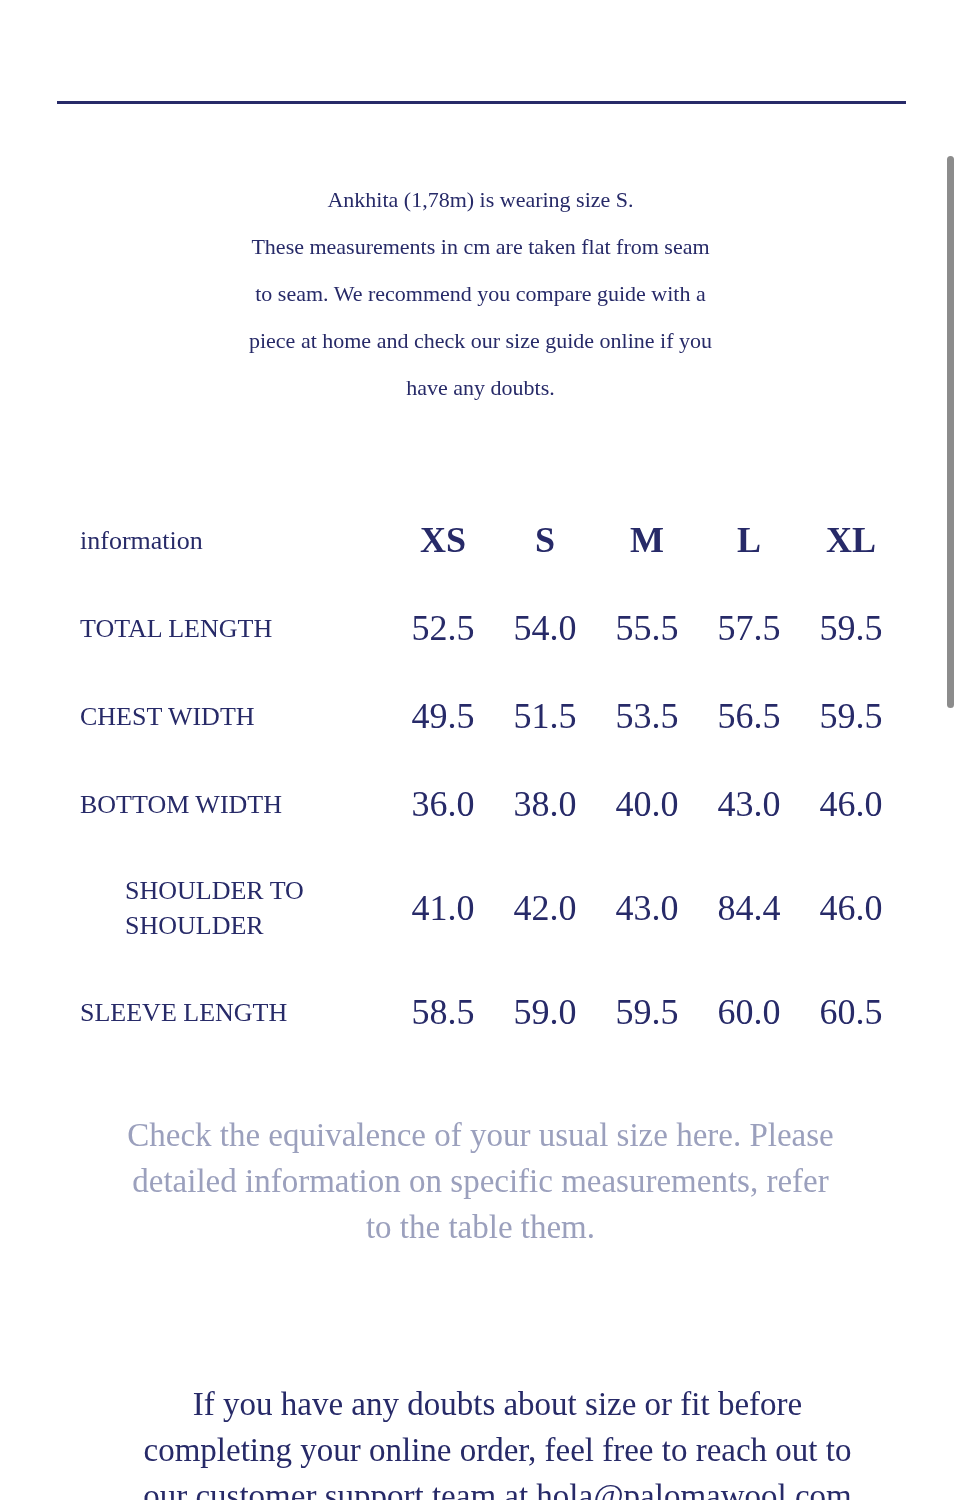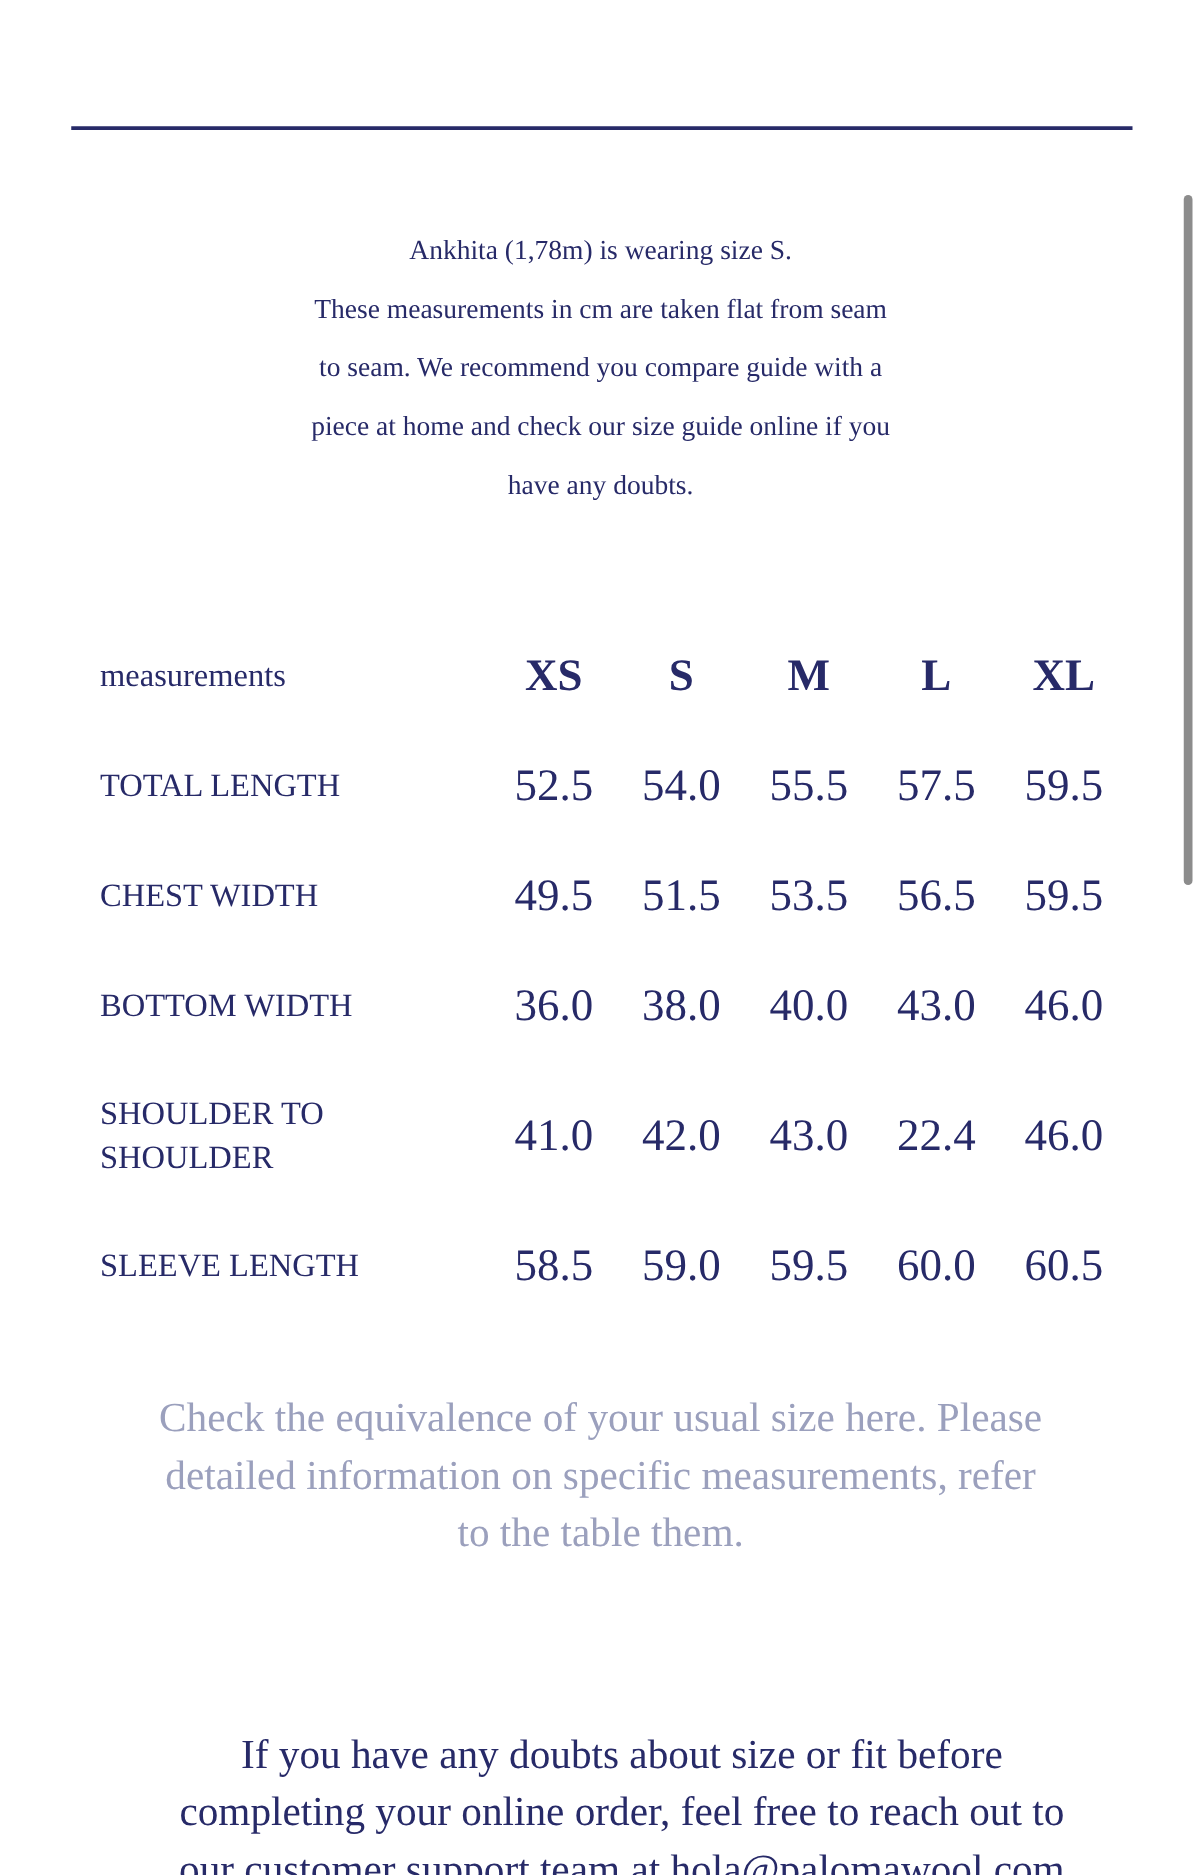--- a/index.html
+++ b/index.html
@@ -37,21 +37,21 @@
     position: absolute;
     top: 496px;
     left: 80px;
     width: 822px;
   }
   .t-row {
     display: flex;
     align-items: center;
     height: 88px;
   }
-  .t-row.tall { height: 120px; }
+  .t-row.tall { height: 120px; margin-left: 45px; }
   .t-label {
     width: 312px;
     font-size: 26px;
     line-height: 35px;
     text-align: left;
   }
   .t-vals { display: flex; }
   .t-cell {
     width: 102px;
     text-align: center;
@@ -107,21 +107,21 @@
 <div class="intro">
   <div class="line">Ankhita (1,78m) is wearing size S.</div>
   <div class="line">These measurements in cm are taken flat from seam</div>
   <div class="line">to seam. We recommend you compare guide with a</div>
   <div class="line">piece at home and check our size guide online if you</div>
   <div class="line">have any doubts.</div>
 </div>
 
 <div class="size-table">
   <div class="t-row">
-    <div class="t-label">measurements</div>
+    <div class="t-label">information</div>
     <div class="t-vals">
       <div class="t-cell size-head">XS</div>
       <div class="t-cell size-head">S</div>
       <div class="t-cell size-head">M</div>
       <div class="t-cell size-head">L</div>
       <div class="t-cell size-head">XL</div>
     </div>
   </div>
 
   <div class="t-row">
@@ -156,21 +156,21 @@
       <div class="t-cell">46.0</div>
     </div>
   </div>
 
   <div class="t-row tall">
     <div class="t-label">SHOULDER TO SHOULDER</div>
     <div class="t-vals">
       <div class="t-cell">41.0</div>
       <div class="t-cell">42.0</div>
       <div class="t-cell">43.0</div>
-      <div class="t-cell">22.4</div>
+      <div class="t-cell">84.4</div>
       <div class="t-cell">46.0</div>
     </div>
   </div>
 
   <div class="t-row">
     <div class="t-label">SLEEVE LENGTH</div>
     <div class="t-vals">
       <div class="t-cell">58.5</div>
       <div class="t-cell">59.0</div>
       <div class="t-cell">59.5</div>

